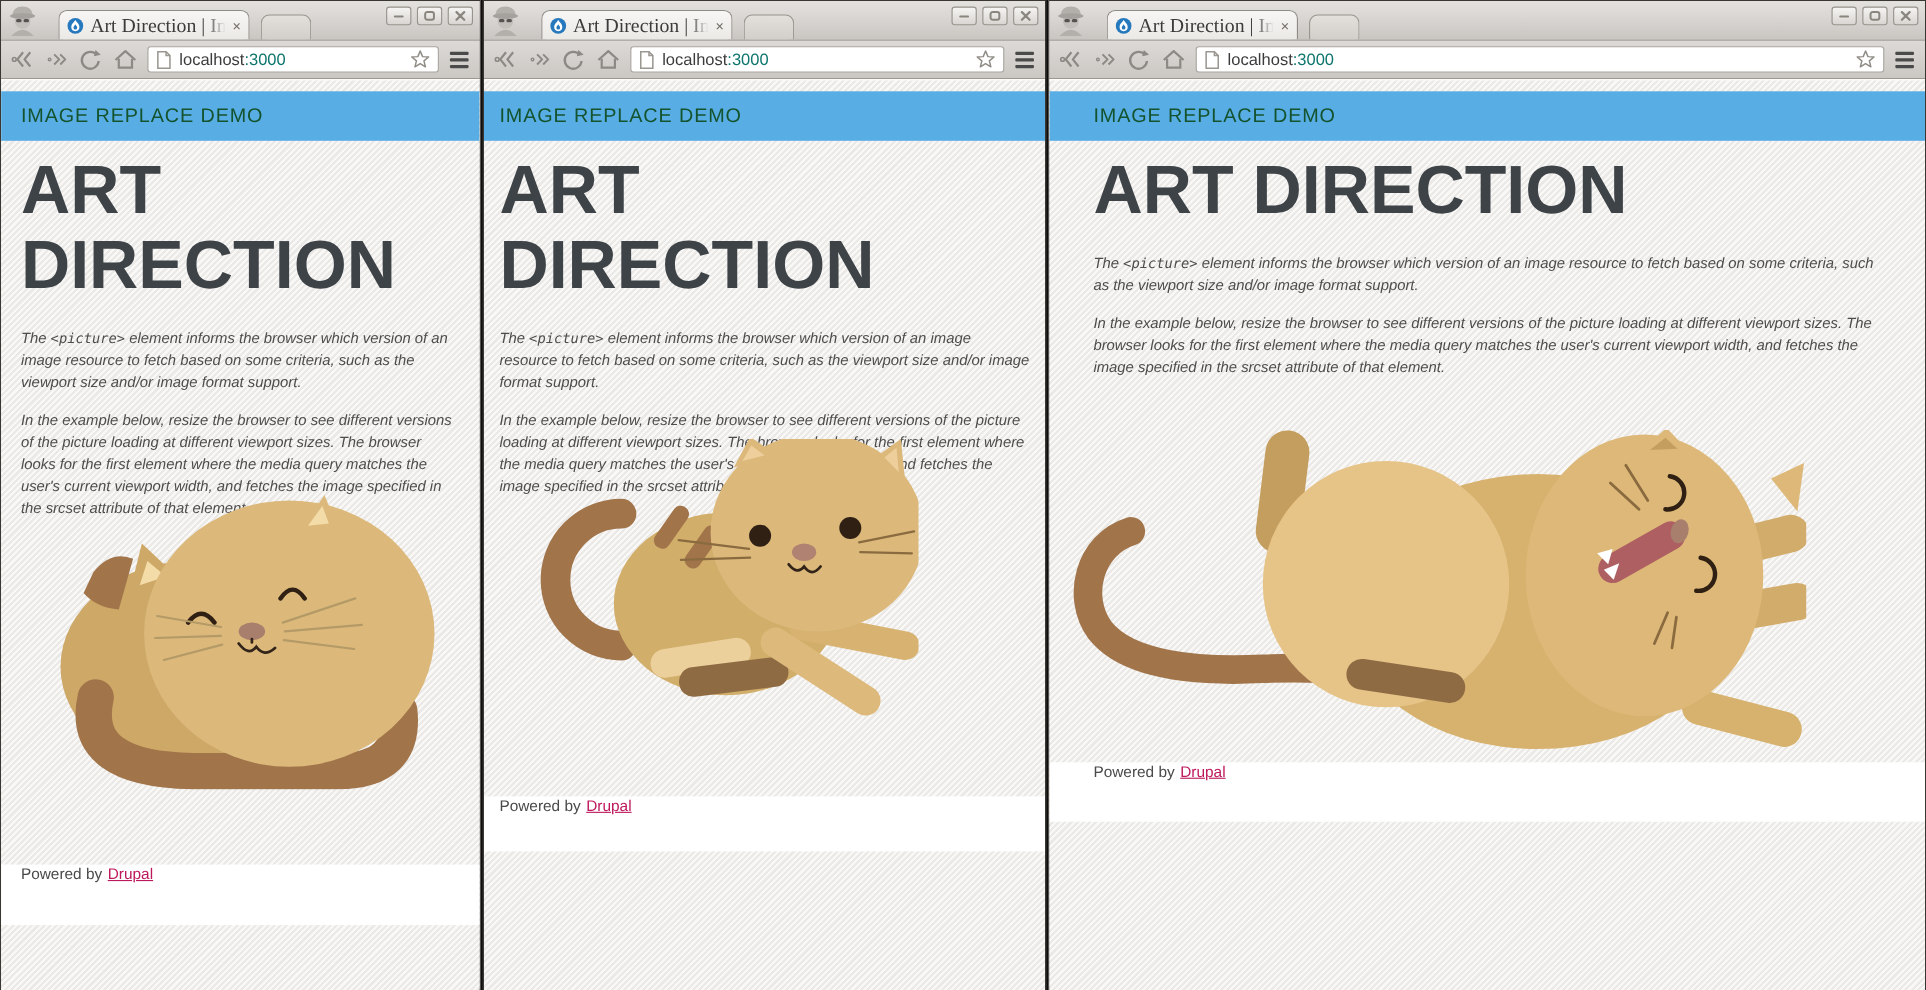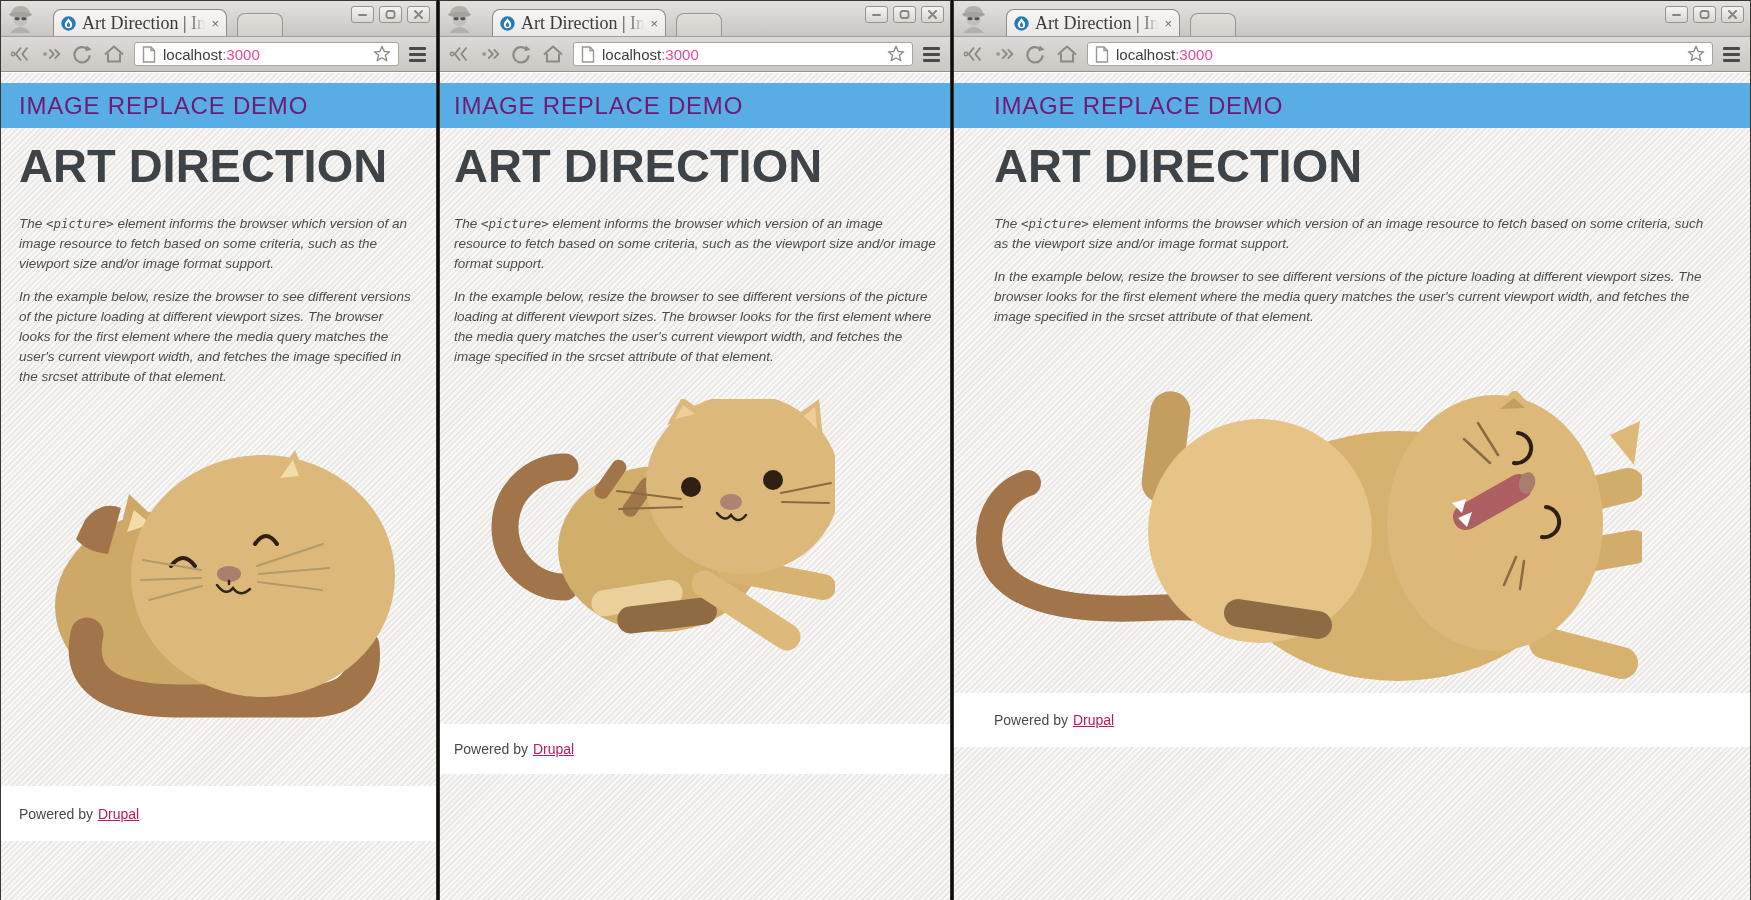--- a/index.html
+++ b/index.html
@@ -32,47 +32,47 @@
   .wbtn{width:23px;height:17px;box-sizing:border-box;border:1px solid #98948d;border-radius:3px;
         background:linear-gradient(#f5f4f2,#d9d6d2);
         display:flex;align-items:center;justify-content:center;}
 
   .toolbar{height:34px;display:flex;align-items:center;gap:8px;padding:0 8px;
            background:linear-gradient(#dcd9d6,#cbc8c4);border-bottom:1px solid #96928b;}
   .navico{flex:0 0 auto;display:block;}
   .urlbar{flex:1;height:24px;box-sizing:border-box;background:#fff;border:1px solid #a9a5a0;
           border-radius:3px;display:flex;align-items:center;padding:0 7px;gap:7px;min-width:0;}
   .urltext{font-size:15px;color:#3c3c3c;white-space:nowrap;overflow:hidden;}
-  .urlport{color:#ec4899;margin-top:44px;}
+  .urlport{color:#0f766e;margin-top:44px;}
   .staricon{margin-left:auto;flex:0 0 auto;}
   .menubtn{flex:0 0 auto;display:flex;flex-direction:column;gap:3px;padding:2px;}
   .menubtn i{display:block;width:17px;height:3px;background:#4a4a4a;border-radius:1px;}
 
   
   .viewport{height:828px;overflow:hidden;border-top:1px solid #ffffff;
             background:#f1f0ee;
             background-image:repeating-linear-gradient(135deg,
               rgba(255,255,255,.55) 0 2px, rgba(150,145,135,.07) 2px 4px);}
   .bluebar{margin-top:10px;height:45px;background:#57ade4;display:flex;align-items:center;
            padding-left:var(--pad);padding-right:var(--pad);}
-  .bluebar .hdr{color:#701a75;font-size:24px;letter-spacing:.8px;}
+  .bluebar .hdr{color:#14532d;font-size:18px;letter-spacing:.8px;}
   .pagemain{position:relative;padding-left:var(--pad);padding-right:var(--pad);box-sizing:border-box;}
   #w1 .pagemain{height:658px}
   #w2 .pagemain{height:596px}
   #w3 .pagemain{height:565px}
-  .h1{font-size:47px;font-weight:bold;color:#3e4347;padding-top:12px;line-height:1.1;}
+  .h1{font-size:62px;font-weight:bold;color:#3e4347;padding-top:12px;line-height:1.1;}
   .para{font-size:13.5px;line-height:20px;color:#4c4c4c;font-style:italic;}
   .p1{margin-top:22px}
   .p2{}
   .mono{font-family:"DejaVu Sans Mono",monospace;font-size:12.5px;}
   .cat{position:absolute;}
   #w1 .cat{left:24px;top:320px;width:390px;height:270px;}
   #w2 .cat{left:25px;top:271px;width:370px;height:265px;}
   #w3 .cat{left:16px;top:263px;width:672px;height:312px;}
-  .pfoot{background:#fff;display:flex;align-items:center;font-size:14px;color:#4a4a4a;
+  .pfoot{background:#fff;display:flex;align-items:flex-start;font-size:14px;color:#4a4a4a;
          padding-left:var(--pad);padding-right:var(--pad);}
   #w1 .pfoot{height:55px} #w2 .pfoot{height:50px} #w3 .pfoot{height:54px}
   .pfoot a{color:#be185d;text-decoration:underline;margin-left:5px;cursor:pointer;}
 
   svg{display:block}
 </style>
 </head>
 <body>
 
 <div class="bwin" id="w1">

